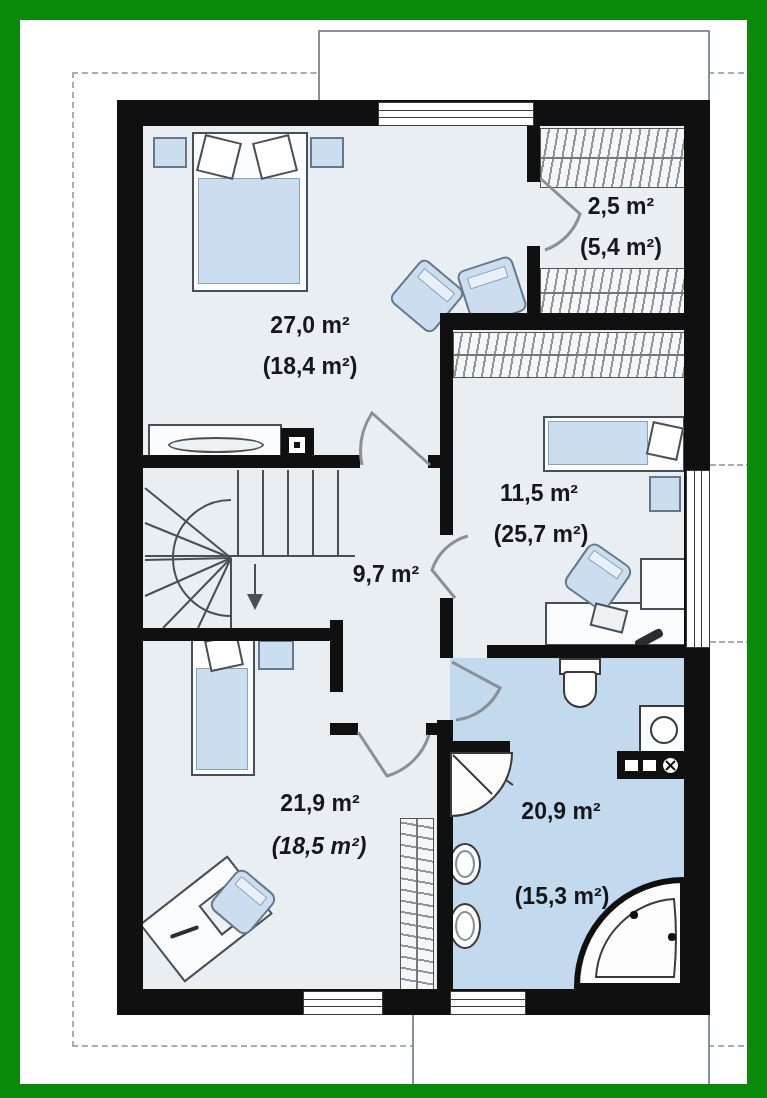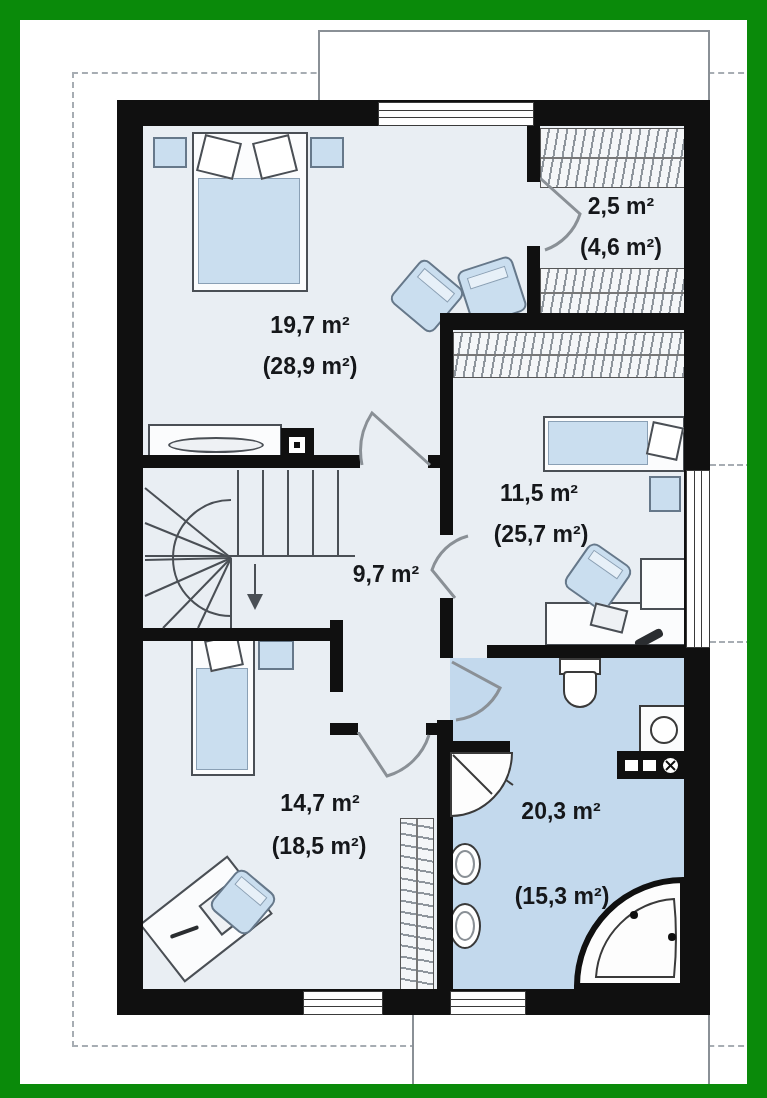--- a/index.html
+++ b/index.html
@@ -195,35 +195,35 @@
   <div class="abs" style="left:449px;top:903px;width:28px;height:42px;background:#fff;border:2px solid #3a3a3a;border-radius:50%;z-index:6;">
     <div class="abs" style="left:4px;top:6px;width:16px;height:26px;border:2px solid #8a9096;border-radius:50%;"></div>
   </div>
   <svg class="abs svgl" style="left:574px;top:877px;" width="112" height="112" viewBox="0 0 112 112">
     <path d="M109,3 L109,109 L3,109 A106,106 0 0 1 109,3 Z" fill="#fdfdfd" stroke="#101010" stroke-width="6"></path>
     <path d="M100,22 A84,84 0 0 0 22,100 L100,100 Q104,60 100,22 Z" fill="none" stroke="#3a3a3a" stroke-width="2"></path>
     <circle cx="60" cy="38" r="4" fill="#101010"></circle>
     <circle cx="98" cy="60" r="4" fill="#101010"></circle>
   </svg>
 
-  <div class="abs lbl" style="left:310px;top:325px;">19,7 m²</div>
-  <div class="abs lbl" style="left:310px;top:366px;">(28,9 m²)</div>
+  <div class="abs lbl" style="left:310px;top:325px;">27,0 m²</div>
+  <div class="abs lbl" style="left:310px;top:366px;">(18,4 m²)</div>
 
   <div class="abs lbl" style="left:621px;top:206px;">2,5 m²</div>
-  <div class="abs lbl" style="left:621px;top:247px;">(4,6 m²)</div>
+  <div class="abs lbl" style="left:621px;top:247px;">(5,4 m²)</div>
 
   <div class="abs lbl" style="left:539px;top:493px;text-align:center;">11,5 m²</div>
   <div class="abs lbl" style="left:541px;top:534px;">(25,7 m²)</div>
 
   <div class="abs lbl" style="left:386px;top:574px;">9,7 m²</div>
 
-  <div class="abs lbl" style="left:320px;top:803px;">14,7 m²</div>
-  <div class="abs lbl" style="left:319px;top:846px;">(18,5 m²)</div>
-
-  <div class="abs lbl" style="left:561px;top:811px;">20,3 m²</div>
+  <div class="abs lbl" style="left:320px;top:803px;">21,9 m²</div>
+  <div class="abs lbl" style="left:319px;top:846px;font-style:italic;">(18,5 m²)</div>
+
+  <div class="abs lbl" style="left:561px;top:811px;">20,9 m²</div>
   <div class="abs lbl" style="left:562px;top:896px;text-align:right;">(15,3 m²)</div>
 
   <div class="abs frame" style="left:0;top:0;width:767px;height:20px;"></div>
   <div class="abs frame" style="left:0;top:0;width:20px;height:1098px;"></div>
   <div class="abs frame" style="left:747px;top:0;width:20px;height:1098px;"></div>
   <div class="abs frame" style="left:0;top:1084px;width:767px;height:14px;"></div>
 
 </div>
 
 </body></html>

